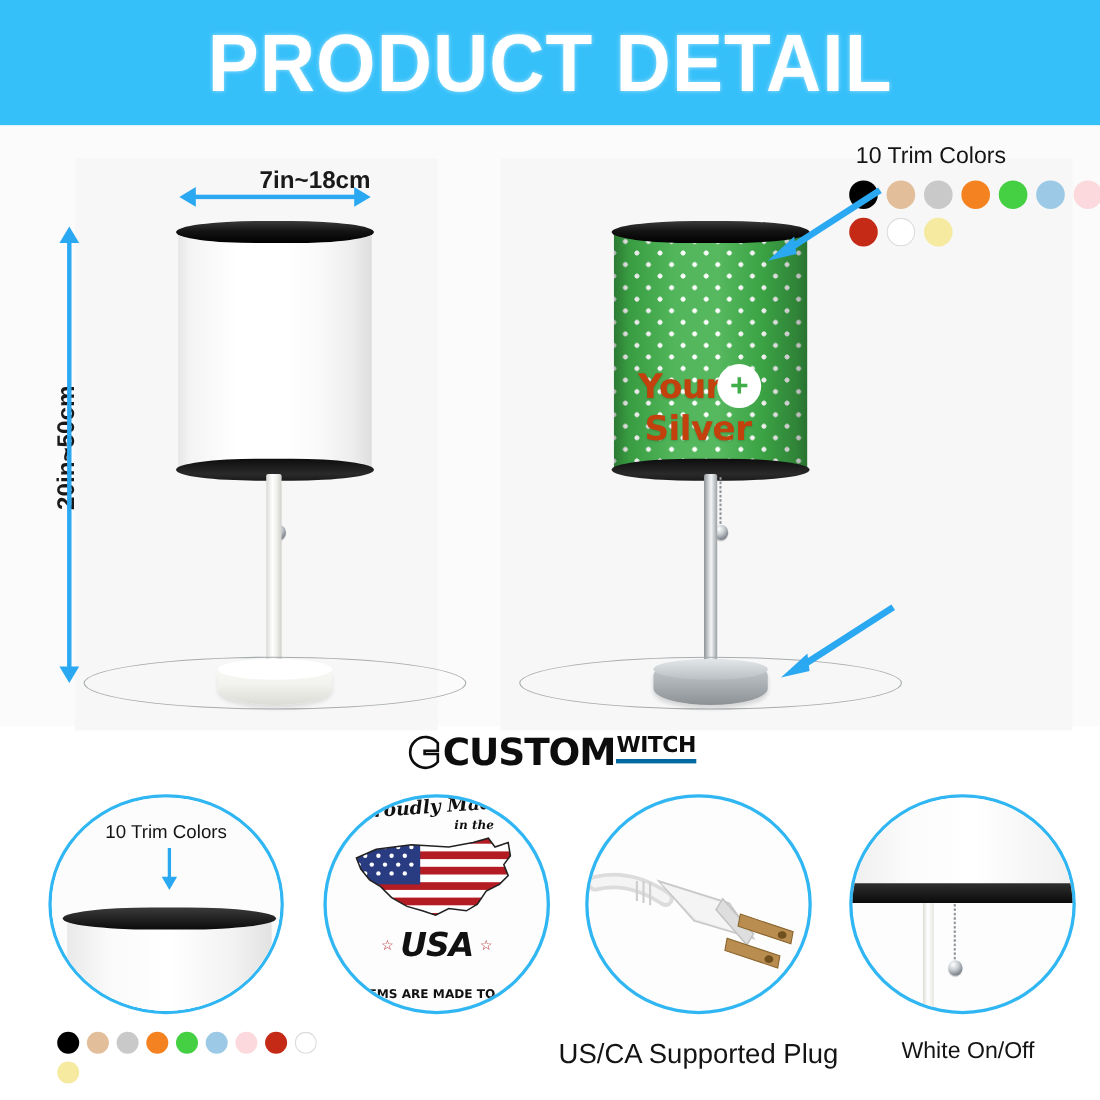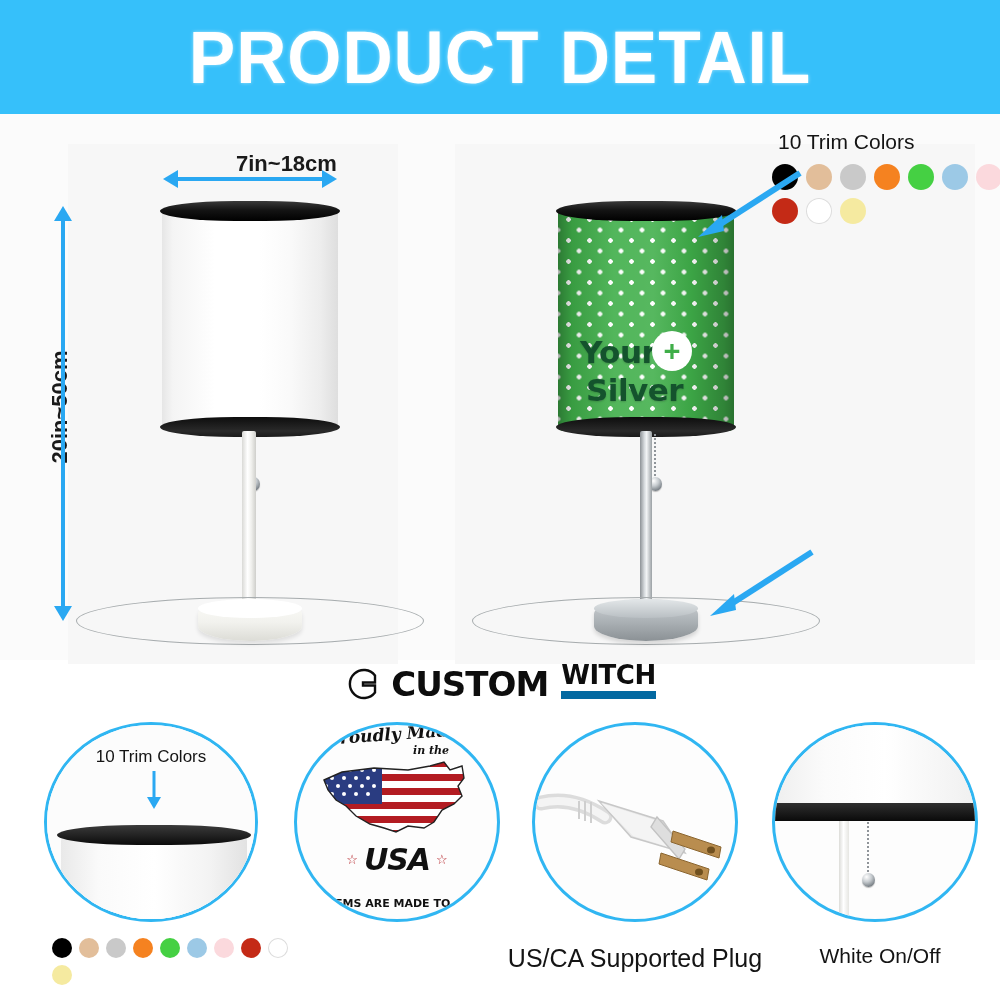--- a/index.html
+++ b/index.html
@@ -88,21 +88,21 @@
   
   .chain { position: absolute; width: 2px;
     background-image: radial-gradient(circle, #8f9499 1px, rgba(0,0,0,0) 1.2px);
     background-size: 2px 4px; }
   .chain-ball { position: absolute; width: 13px; height: 14px; border-radius: 50%;
     background: radial-gradient(circle at 35% 28%, #ffffff 0%, #c7ccd0 38%, #7b8288 75%, #4d5256 100%);
     box-shadow: 0 1px 1px rgba(0,0,0,.25); }
 
   
   .design-text {
-    position: absolute; color: #14532d; font-weight: bold;
+    position: absolute; color: #c2410c; font-weight: bold;
     font-family: "DejaVu Sans", sans-serif;
     line-height: 1.0; letter-spacing: -0.5px;
     text-shadow: 0 1px 2px rgba(0,0,0,.18);
   }
   .plus-badge {
     position: absolute; border-radius: 50%; background: #ffffff;
     display: flex; align-items: center; justify-content: center;
     color: #3fae49; font-weight: bold; line-height: 1;
   }
 
@@ -119,26 +119,26 @@
   .av-down { border-top: 15px solid #2aa8f2; }
 
   
   .swatch-grid { position: absolute; display: flex; flex-wrap: wrap; }
   .swatch { border-radius: 50%; }
   .callout { position: absolute; color: #141414; white-space: nowrap;
     font-family: "Liberation Sans Narrow","Liberation Sans", sans-serif; }
 
   
   .logo { position: absolute; left: 0; top: 660px; width: 1000px; height: 48px;
-    display: flex; align-items: center; justify-content: center; gap: 12px; }
+    display: flex; align-items: center; justify-content: center; }
   .logo-c { display:inline-block; width: 34px; height: 34px; position: relative; margin-right: 1px; }
   .logo-main { font-family: "DejaVu Sans", sans-serif; font-weight: bold; font-size: 34px;
     letter-spacing: -1px; color: #0d0d0d; }
-  .logo-sub { font-family: "DejaVu Sans", sans-serif; font-weight: bold; font-size: 26px;
-    letter-spacing: -0.5px; color: #0d0d0d; border-bottom: 8px solid #0369a1; padding-bottom: 1px;
+  .logo-sub { font-family: "DejaVu Sans", sans-serif; font-weight: bold; font-size: 20px;
+    letter-spacing: -0.5px; color: #0d0d0d; border-bottom: 4px solid #0369a1; padding-bottom: 1px;
     margin-left: 1px; position: relative; top: -5px; }
 
   
   .circle-panel { position: absolute; border-radius: 50%; border: 3px solid #30b6f2;
     background: #fdfdfd; overflow: hidden; }
   .cap { position: absolute; text-align: center; color: #141414;
     font-family: "Liberation Sans Narrow","Liberation Sans", sans-serif; white-space: nowrap; }
 
   
   .usa-badge { position: absolute; inset: 0; display: flex; flex-direction: column;

